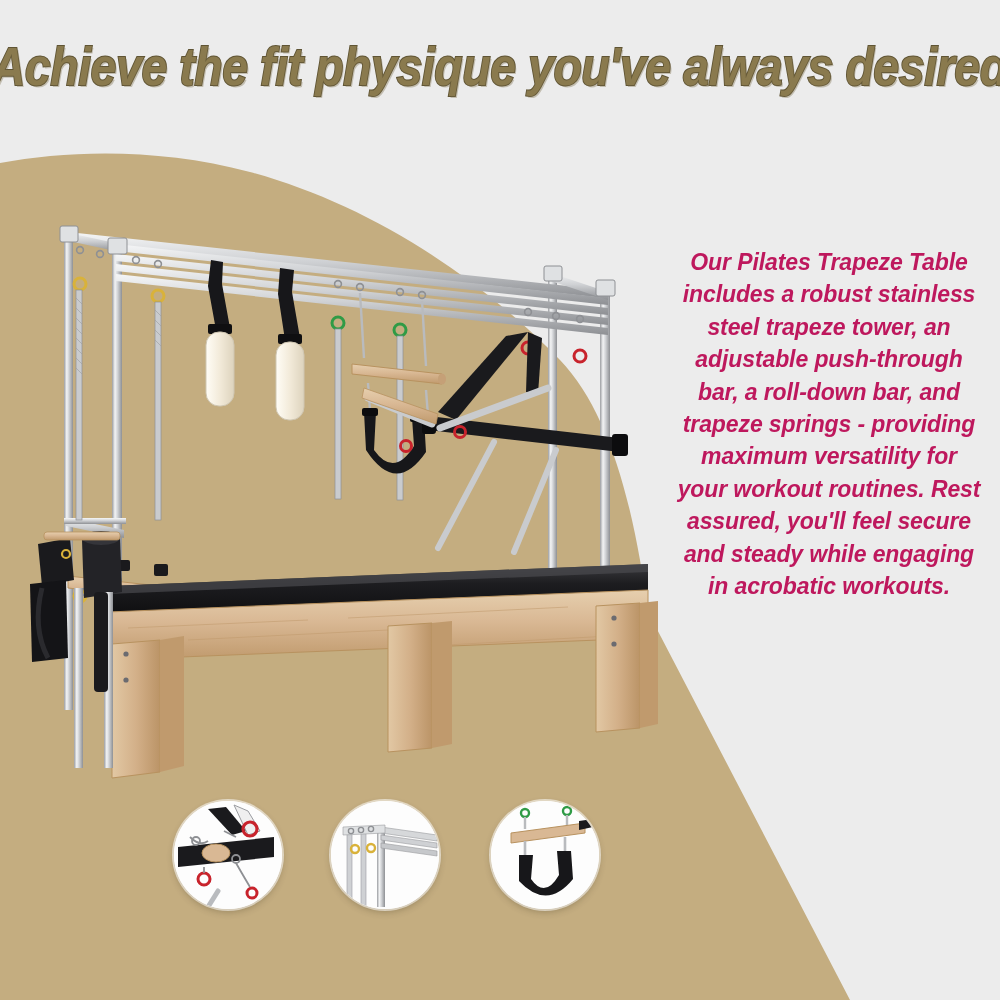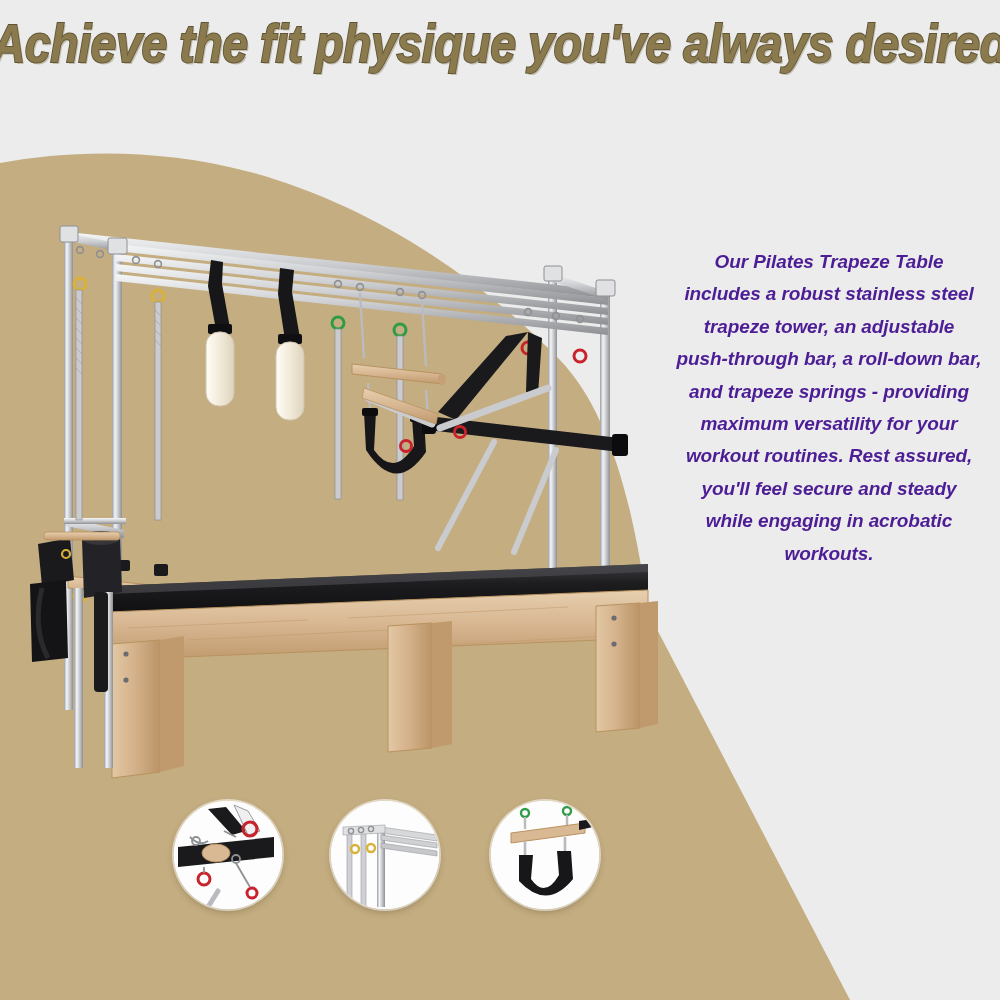--- a/index.html
+++ b/index.html
@@ -10,22 +10,22 @@
     position:relative;
   }
   #stage{position:absolute;inset:0;width:1000px;height:1000px;}
 
   
   .bg-base{position:absolute;inset:0;background:#ececec;}
   .bg-khaki{position:absolute;inset:0;}
 
   
   .headline-wrap{
-    position:absolute;left:0;top:16px;width:1000px;height:68px;
-    display:flex;align-items:flex-start;justify-content:center;
+    position:absolute;left:0;top:32px;width:1000px;height:68px;
+    display:flex;align-items:center;justify-content:center;
     pointer-events:none;
   }
   .headline{
     font-family:"Liberation Sans Narrow","Liberation Sans",sans-serif;
     font-weight:700;font-style:italic;
     font-size:54px;line-height:1;
     letter-spacing:-0.5px;
     transform:scaleX(0.86);
     transform-origin:center center;
     white-space:nowrap;
@@ -34,22 +34,22 @@
     paint-order:stroke fill;
     text-shadow:2px 2px 0 rgba(120,105,70,.35);
   }
 
   
   .copy{
     position:absolute;
     left:676px;top:246px;width:306px;
     text-align:center;
     font-weight:700;font-style:italic;
-    font-size:19px;line-height:32.4px;
-    color:#4c1d95;
+    font-size:23px;line-height:32.4px;
+    color:#be185d;
     letter-spacing:-0.1px;
   }
 
   
   .product{position:absolute;left:8px;top:188px;width:672px;height:600px;}
   .product svg{display:block;width:100%;height:100%;}
 
   
   .thumbs{position:absolute;left:0;top:0;width:1000px;height:1000px;}
   .thumb{

